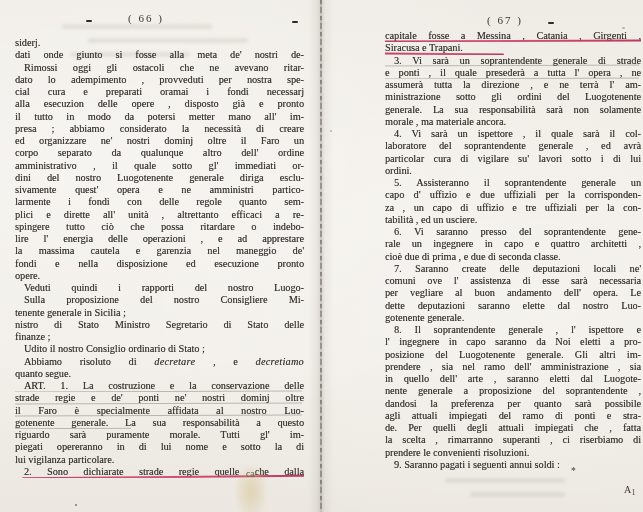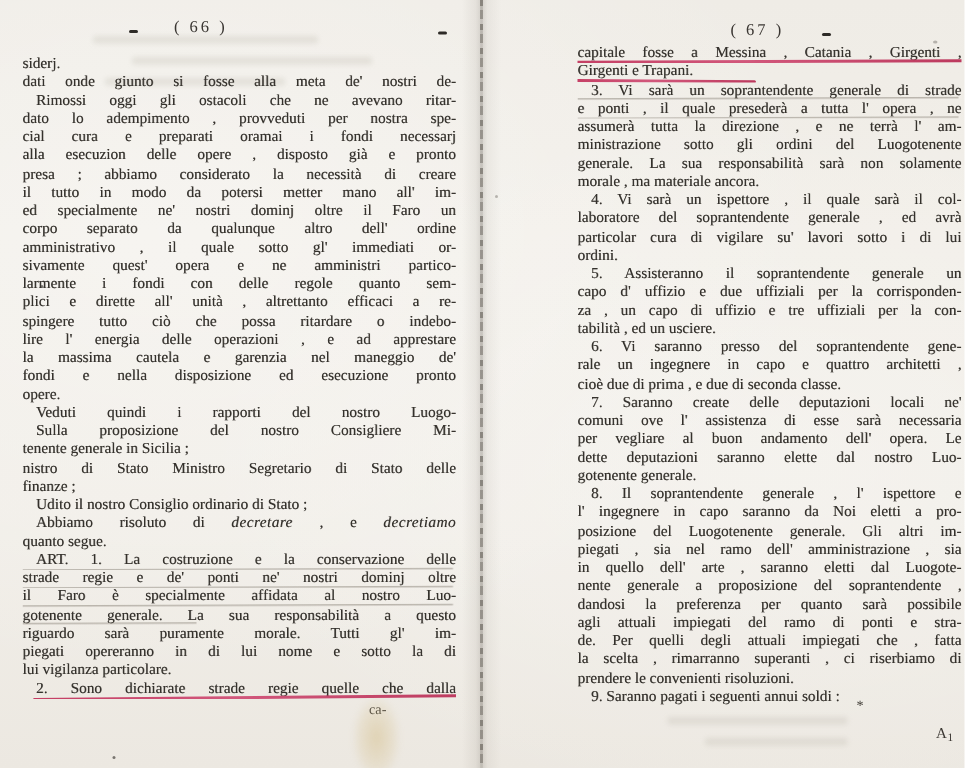--- a/index.html
+++ b/index.html
@@ -53,39 +53,40 @@
 </head>
 <body>
 
 <div class="scan">
 
   <div class="gutter-band"></div>
   <div class="gutter-line"></div>
 
   <div class="page page-left">
     <div class="hdash" style="left:86px;top:20px;"></div>
-    <div class="pnum" style="left:116px;top:12px;">( 66 )</div>
+    <div class="pnum" style="left:128px;top:12px;">( 66 )</div>
     <div class="hdash" style="left:292px;top:21px;"></div>
 
     <div class="ghost" style="left:62px;top:24px;width:150px;height:5px;"></div>
     <div class="ghost" style="left:88px;top:38px;width:160px;height:5px;"></div>
     <div class="ghost" style="left:70px;top:52px;width:120px;height:5px;"></div>
 
     <div class="txt" id="leftLines" style="left:15px;top:37px;width:289px;">
         <div class="ln end">siderj.</div>
         <div class="ln">dati onde giunto si fosse alla meta de' nostri de-</div>
         <div class="ln ind">Rimossi oggi gli ostacoli che ne avevano ritar-</div>
         <div class="ln">dato lo adempimento , provveduti per nostra spe-</div>
         <div class="ln">cial cura e preparati oramai i fondi necessarj</div>
         <div class="ln">alla esecuzion delle opere , disposto già e pronto</div>
+        <div class="ln">il tutto in modo da potersi metter mano all' im-</div>
         <div class="ln">presa ; abbiamo considerato la necessità di creare</div>
-        <div class="ln">il tutto in modo da potersi metter mano all' im-</div>
-        <div class="ln">ed specialmente ne' nostri dominj oltre il Faro un</div>
+        <div class="ln">ed organizzare ne' nostri dominj oltre il Faro un</div>
         <div class="ln">corpo separato da qualunque altro dell' ordine</div>
         <div class="ln">amministrativo , il quale sotto gl' immediati or-</div>
+        <div class="ln">dini del nostro Luogotenente generale diriga esclu-</div>
         <div class="ln">sivamente quest' opera e ne amministri partico-</div>
         <div class="ln">larmente i fondi con delle regole quanto sem-</div>
         <div class="ln">plici e dirette all' unità , altrettanto efficaci a re-</div>
         <div class="ln">spingere tutto ciò che possa ritardare o indebo-</div>
         <div class="ln">lire l' energia delle operazioni , e ad apprestare</div>
         <div class="ln">la massima cautela e garenzia nel maneggio de'</div>
         <div class="ln">fondi e nella disposizione ed esecuzione pronto</div>
         <div class="ln end">opere.</div>
         <div class="ln ind">Veduti quindi i rapporti del nostro Luogo-</div>
         <div class="ln ind">Sulla proposizione del nostro Consigliere Mi-</div>
@@ -109,21 +110,21 @@
 
     <div class="stain" style="left:236px;top:466px;width:30px;height:52px;"></div>
   </div>
 
   <div class="page page-right">
     <div class="pnum" style="left:487px;top:14px;">( 67 )</div>
     <div class="hdash" style="left:548px;top:22px;"></div>
 
     <div class="txt" id="rightLines" style="left:385px;top:30px;width:256px;">
         <div class="ln u-red">capitale fosse a Messina , Catania , Girgenti ,</div>
-        <div class="ln end u-red-short">Girgenti e Trapani.</div>
+        <div class="ln end u-red-short">Siracusa e Trapani.</div>
         <div class="ln ind u-pencil">3. Vi sarà un soprantendente generale di strade</div>
         <div class="ln u-pencil">e ponti , il quale presederà a tutta l' opera , ne</div>
         <div class="ln">assumerà tutta la direzione , e ne terrà l' am-</div>
         <div class="ln">ministrazione sotto gli ordini del Luogotenente</div>
         <div class="ln">generale. La sua responsabilità sarà non solamente</div>
         <div class="ln end">morale , ma materiale ancora.</div>
         <div class="ln ind">4. Vi sarà un ispettore , il quale sarà il col-</div>
         <div class="ln">laboratore del soprantendente generale , ed avrà</div>
         <div class="ln">particolar cura di vigilare su' lavori sotto i di lui</div>
         <div class="ln end">ordini.</div>
@@ -135,21 +136,21 @@
         <div class="ln">rale un ingegnere in capo e quattro architetti ,</div>
         <div class="ln end">cioè due di prima , e due di seconda classe.</div>
         <div class="ln ind">7. Saranno create delle deputazioni locali ne'</div>
         <div class="ln">comuni ove l' assistenza di esse sarà necessaria</div>
         <div class="ln">per vegliare al buon andamento dell' opera. Le</div>
         <div class="ln">dette deputazioni saranno elette dal nostro Luo-</div>
         <div class="ln end">gotenente generale.</div>
         <div class="ln ind">8. Il soprantendente generale , l' ispettore e</div>
         <div class="ln">l' ingegnere in capo saranno da Noi eletti a pro-</div>
         <div class="ln">posizione del Luogotenente generale. Gli altri im-</div>
-        <div class="ln">piegati , sia nel ramo dell' amministrazione , sia</div>
+        <div class="ln">prendere , sia nel ramo dell' amministrazione , sia</div>
         <div class="ln">in quello dell' arte , saranno eletti dal Luogote-</div>
         <div class="ln">nente generale a proposizione del soprantendente ,</div>
         <div class="ln">dandosi la preferenza per quanto sarà possibile</div>
         <div class="ln">agli attuali impiegati del ramo di ponti e stra-</div>
         <div class="ln">de. Per quelli degli attuali impiegati che , fatta</div>
         <div class="ln">la scelta , rimarranno superanti , ci riserbiamo di</div>
         <div class="ln end">prendere le convenienti risoluzioni.</div>
         <div class="ln ind end">9. Saranno pagati i seguenti annui soldi :</div>
       </div>
 

